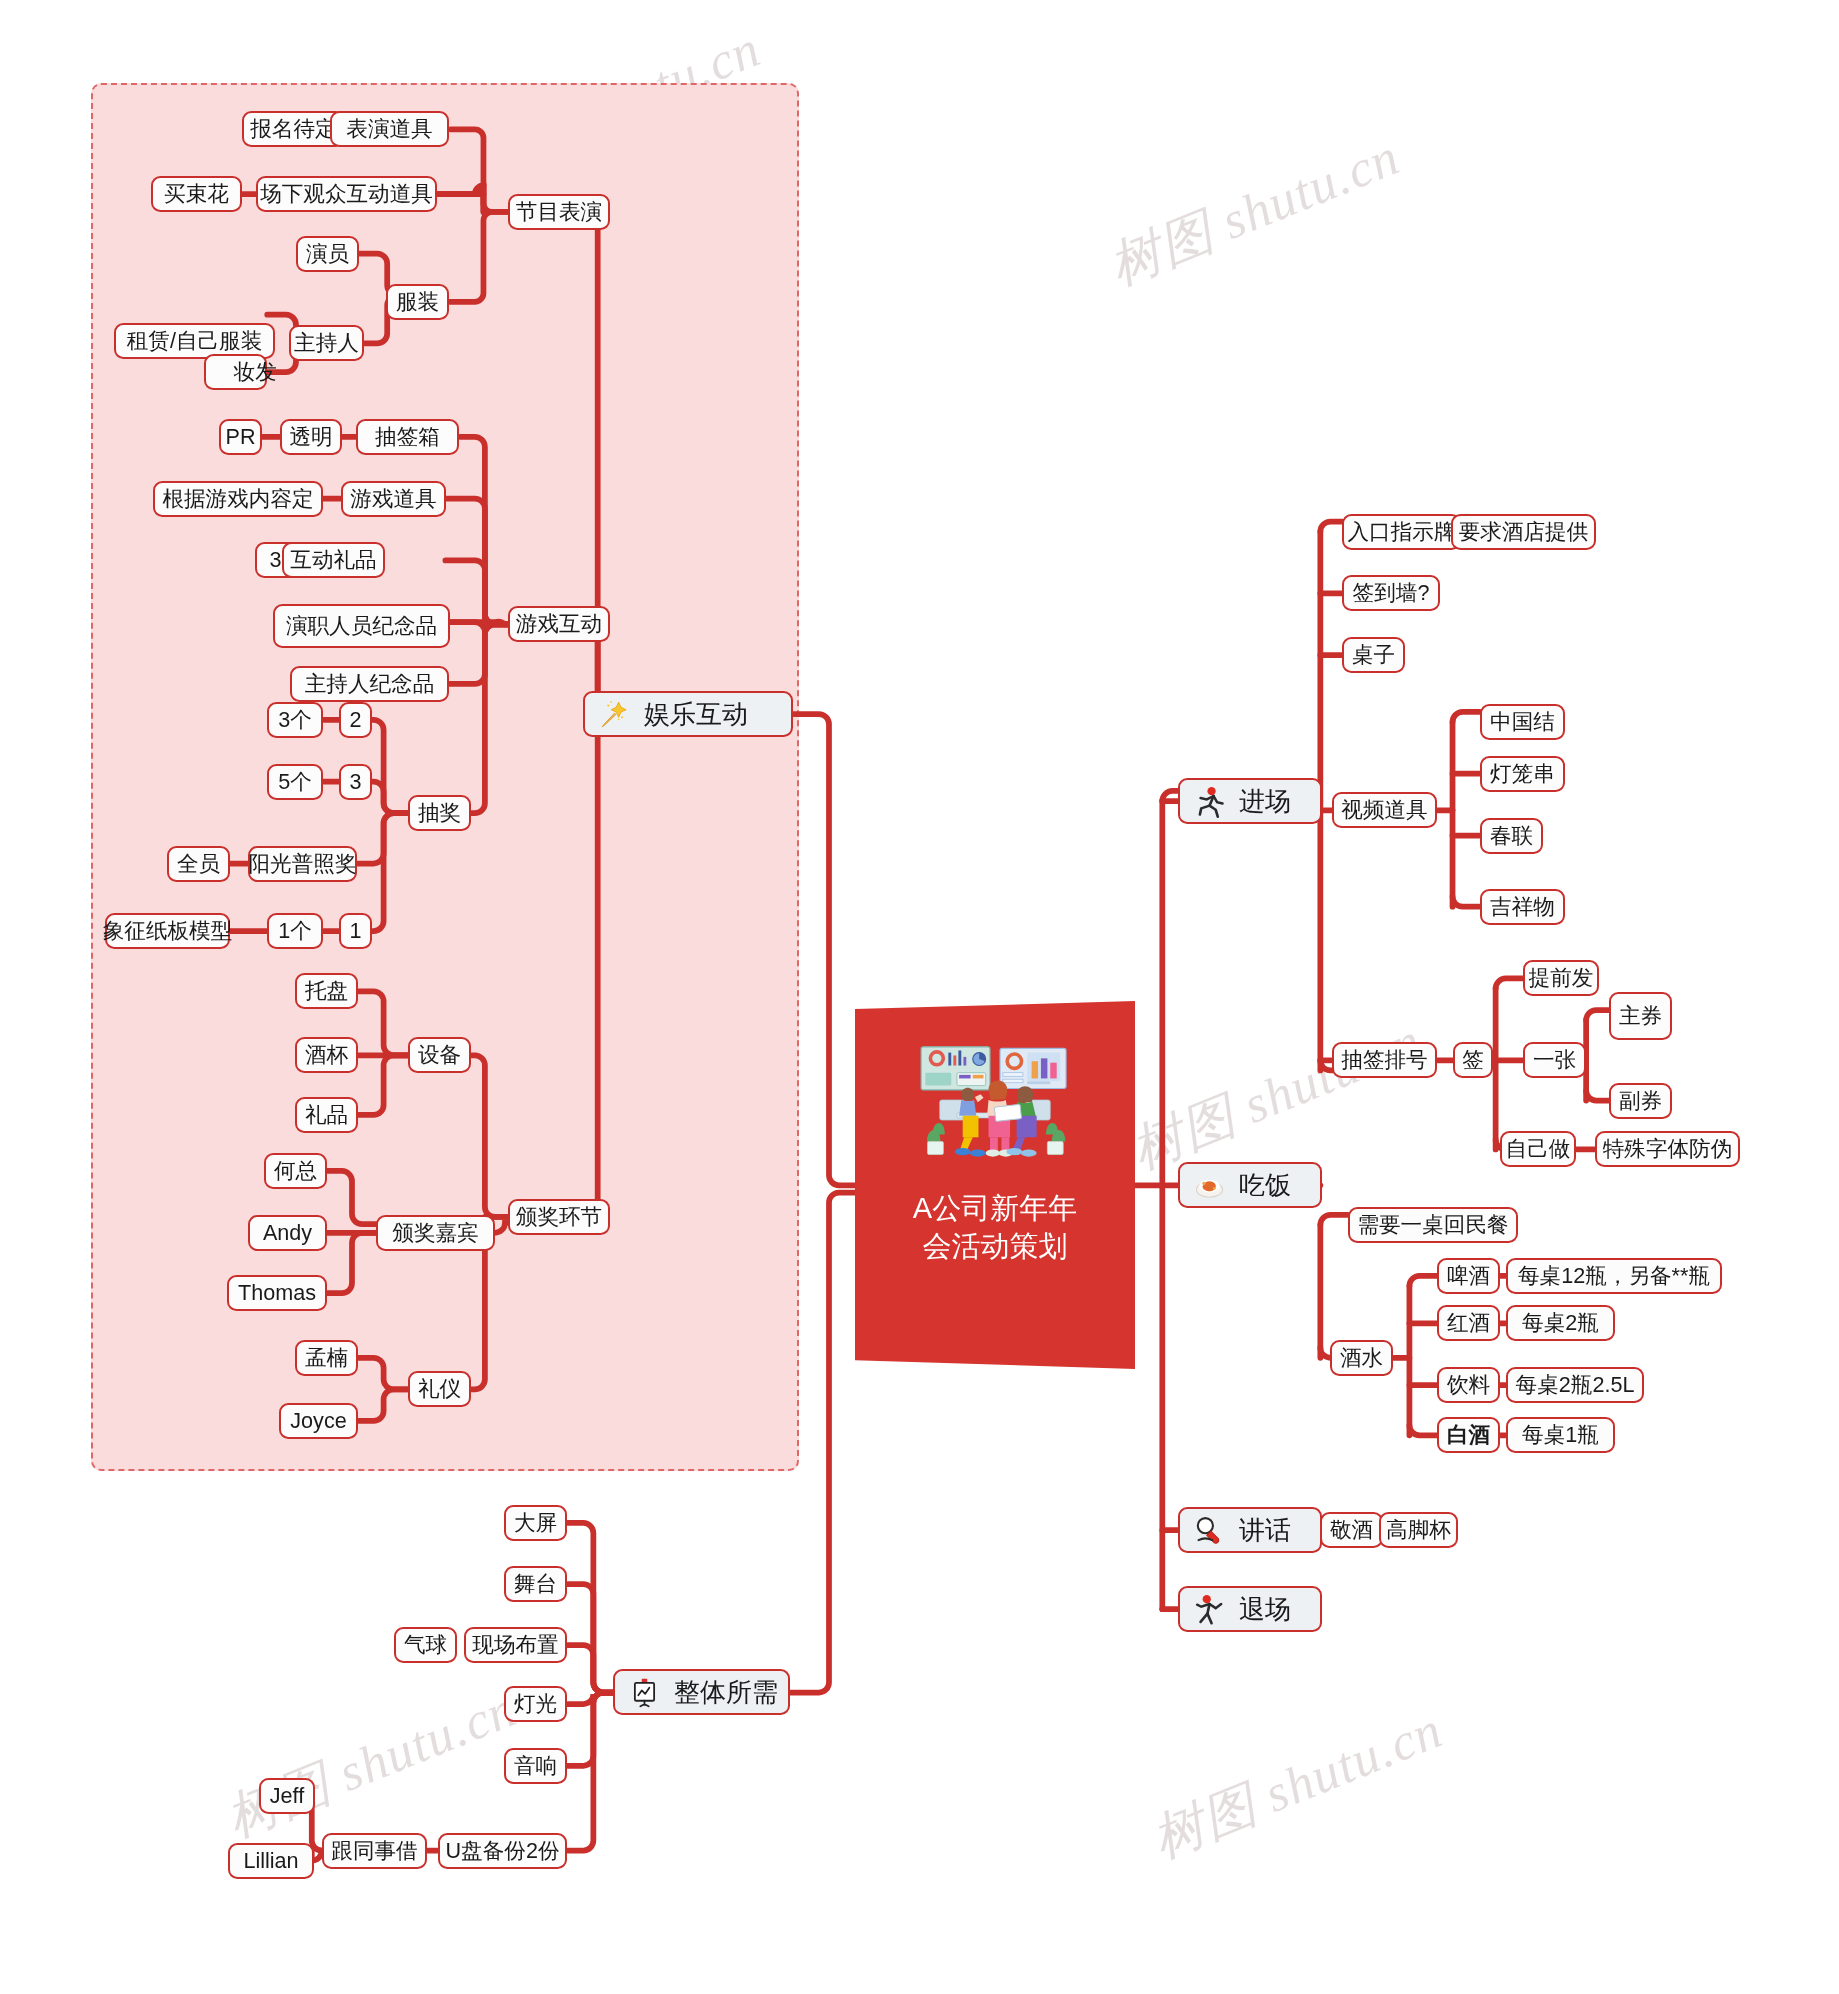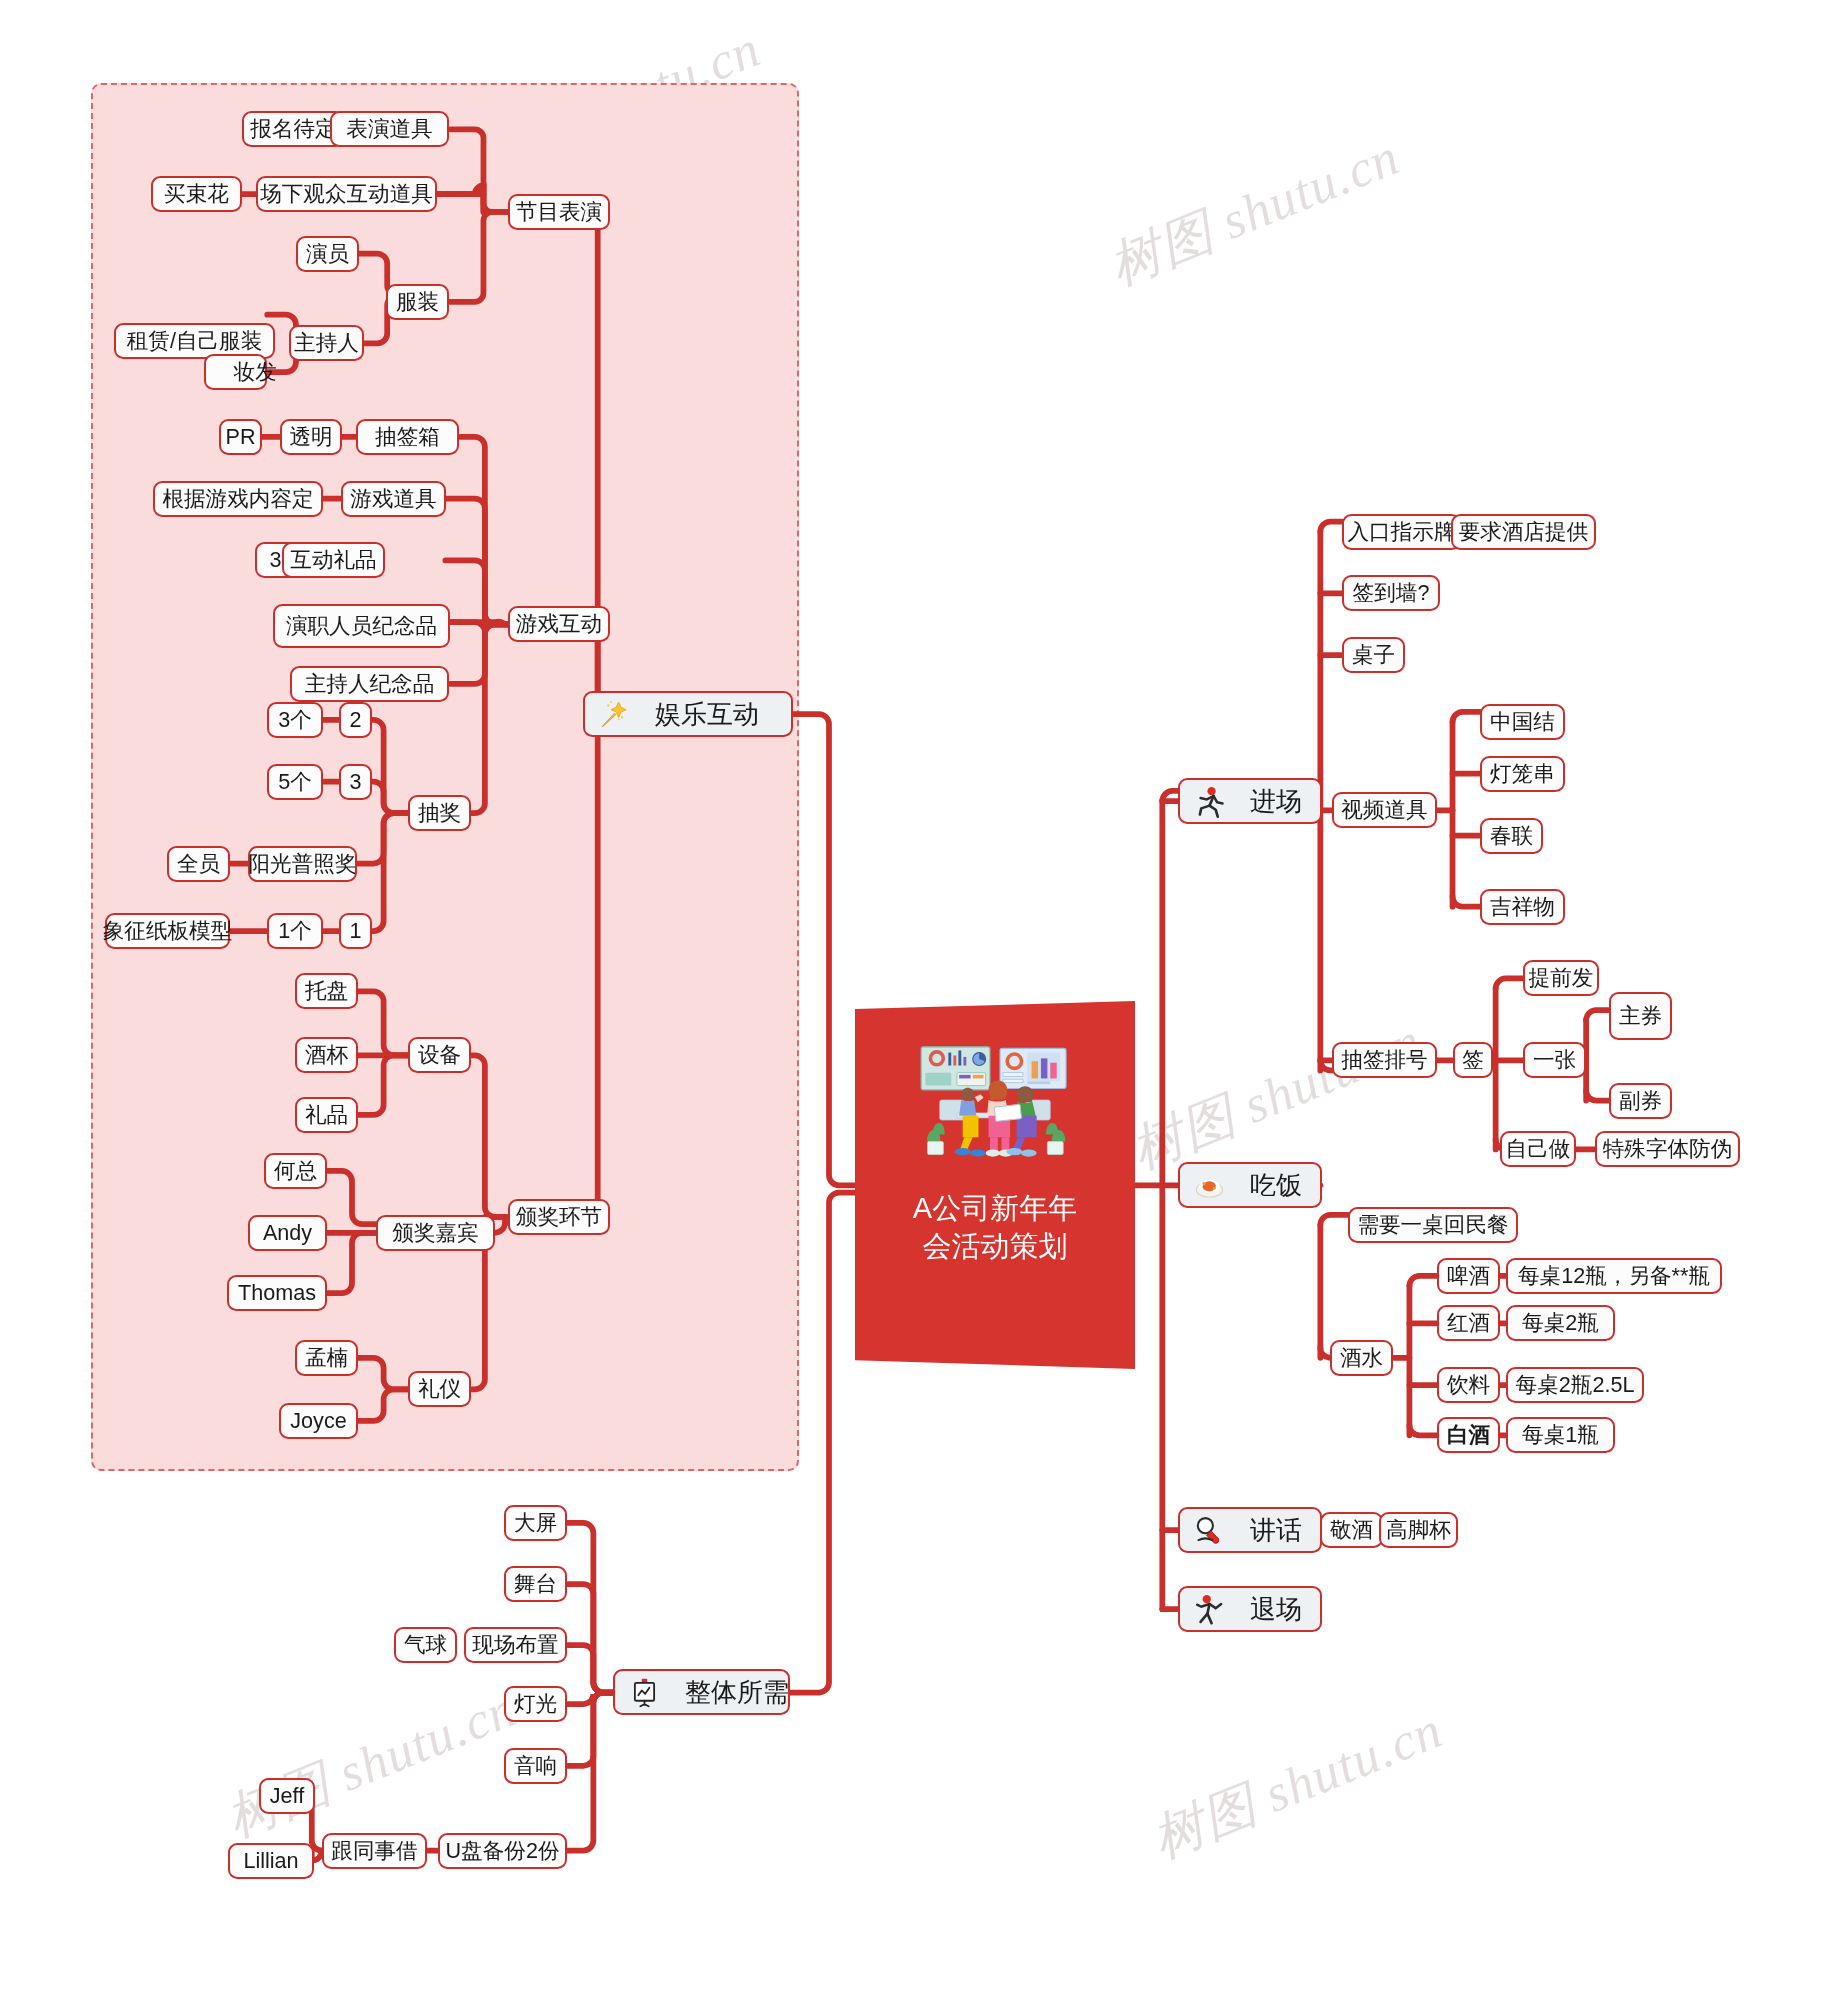--- a/index.html
+++ b/index.html
@@ -6,21 +6,21 @@
   body{width:1839px;height:1995px;font-family:"Liberation Sans","DejaVu Sans",sans-serif;position:relative;overflow:hidden;}
   #canvas{position:absolute;inset:0;width:1839px;height:1995px;}
   svg.links{position:absolute;left:0;top:0;width:1839px;height:1995px;pointer-events:none;}
   .wm{position:absolute;color:#cfc3c3;opacity:.55;font-family:"Liberation Serif","DejaVu Serif",serif;
       font-style:italic;font-size:52px;transform:rotate(-22deg);transform-origin:left top;white-space:nowrap;
       user-select:none;letter-spacing:1.4px;}
   .region{position:absolute;background:#fbdcdc;border:2.9px dashed #e06767;border-radius:10px;}
   .node{position:absolute;box-sizing:border-box;display:flex;align-items:center;justify-content:center;
         background:#fdfcfc;border:2.2px solid #c9302c;border-radius:9.3px;color:#1a1a1a;
         font-size:21.6px;line-height:1;white-space:nowrap;padding:0 8.6px;}
-  .node.topic{background:#eef1f4;border-color:#c9302c;padding:0 13px;gap:24px;justify-content:flex-start;}
+  .node.topic{background:#eef1f4;border-color:#c9302c;padding:0 13px;gap:13px;justify-content:flex-start;}
   .node.topic .lbl{font-size:26px;}
   .ico{width:33px;height:33px;flex:0 0 33px;display:block;}
   .center{position:absolute;display:flex;flex-direction:column;align-items:center;justify-content:flex-start;}
   .center .shape{position:absolute;inset:0;background:#d6342f;
      clip-path:polygon(0% 2.2%, 100% 0%, 100% 100%, 0% 97.6%);}
   .center .art{position:relative;margin-top:43px;width:180px;height:122px;}
   .center .title{position:relative;color:#fff;font-size:29px;line-height:1.28;text-align:center;
      margin-top:24.4px;width:187px;}
 </style>
 </head>

